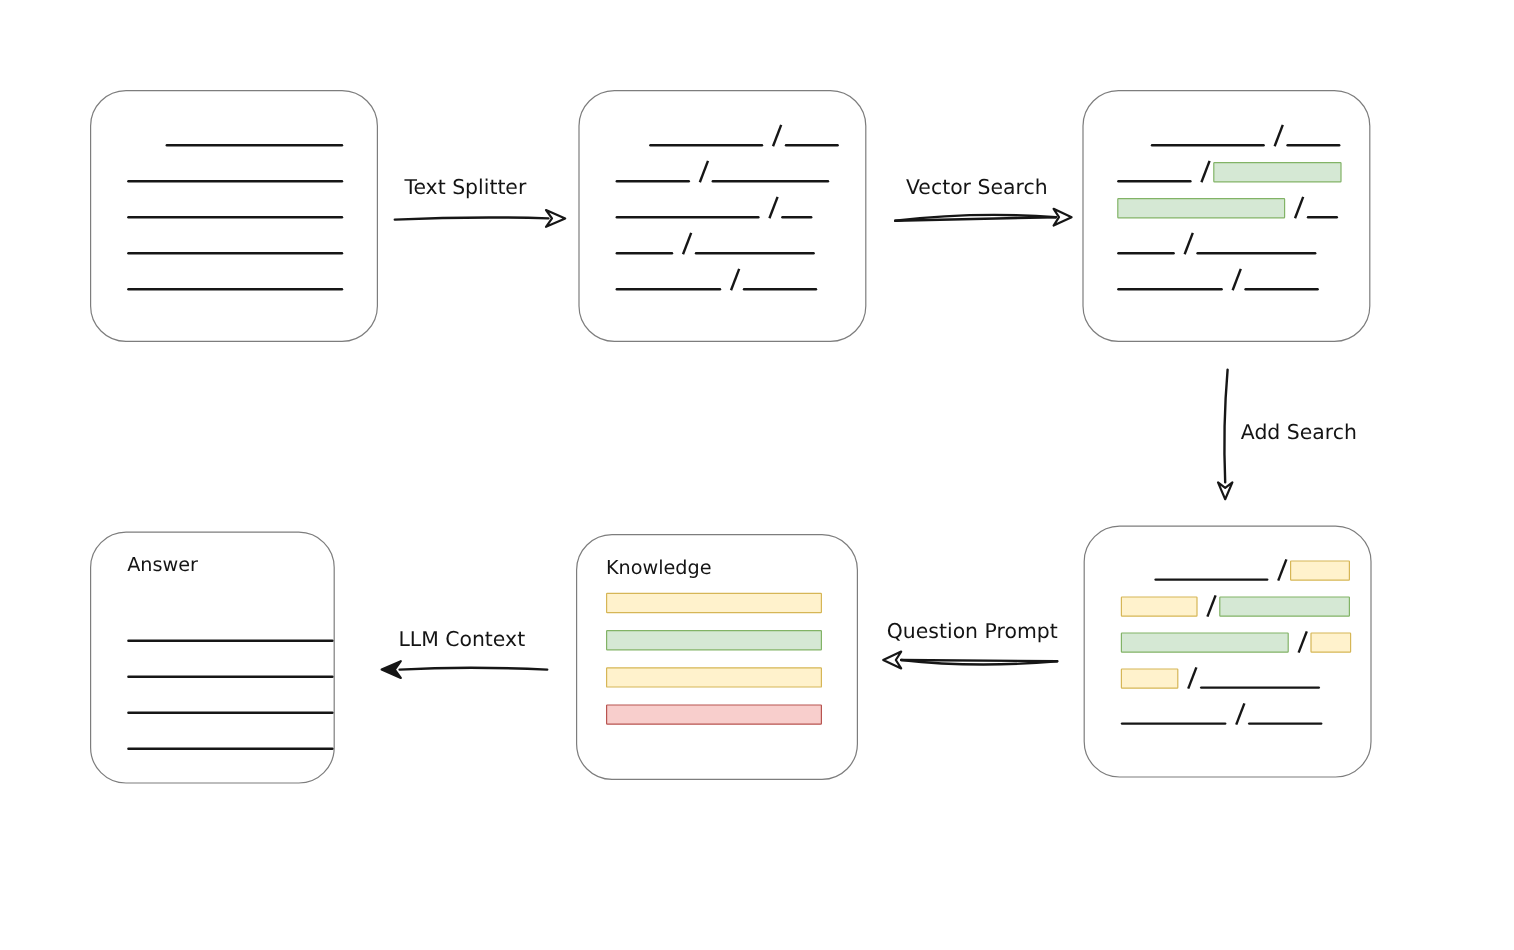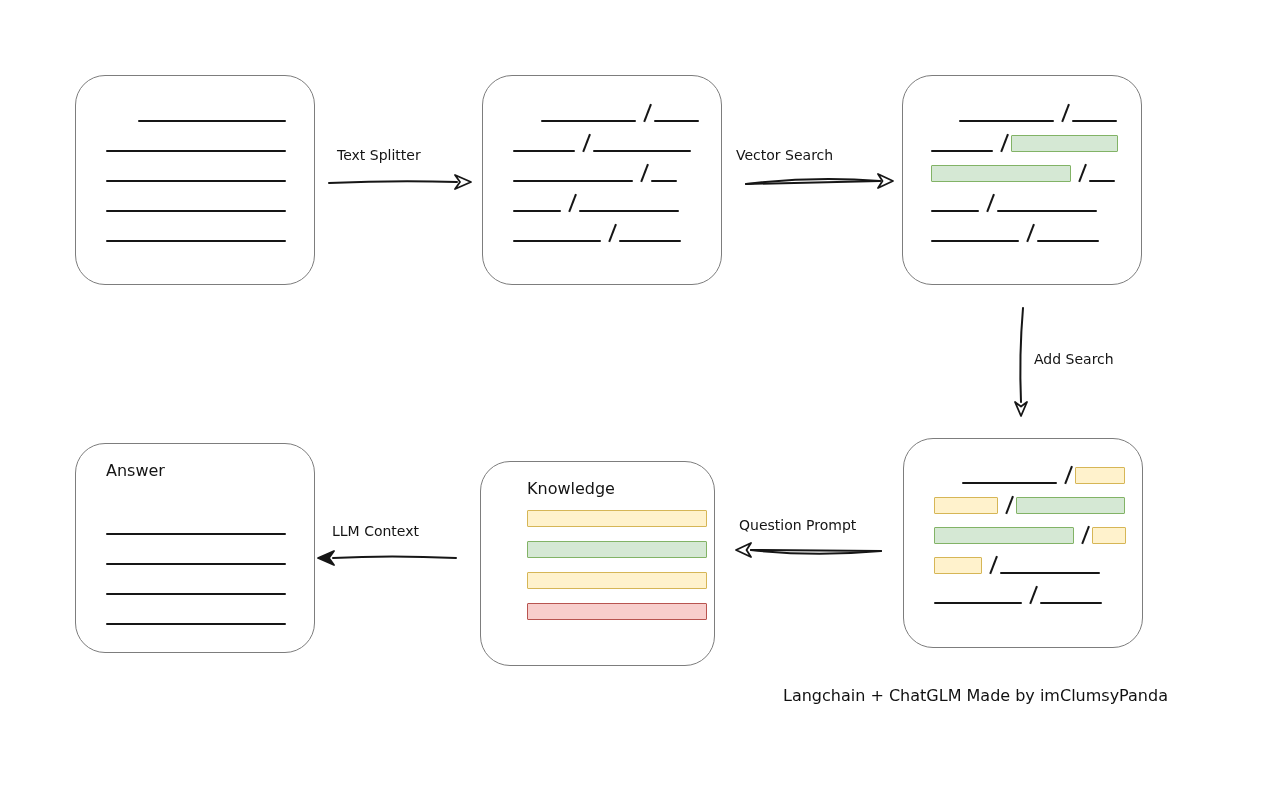--- a/index.html
+++ b/index.html
@@ -12,33 +12,33 @@
     box-sizing:border-box;
   }
   .rows{position:relative;}
   .row{display:flex;align-items:flex-end;height:22px;margin-bottom:8px;}
   .seg-gap{height:1px;}
   .seg-line{height:2px;background:#161616;border-radius:1px;}
   .seg-slash{width:2px;height:19px;background:#161616;transform:rotate(21deg);transform-origin:50% 88%;margin:0 8px;flex:0 0 2px;}
   .seg-bar{height:15px;border:1.5px solid;border-radius:1px;box-sizing:content-box;}
   .bars .row{height:16px;margin-bottom:15px;}
   .box-label{font-size:16px;line-height:22px;color:#141414;white-space:nowrap;}
-  .arrow-label{position:absolute;font-size:14px;color:#141414;white-space:nowrap;}
+  .arrow-label{position:absolute;font-size:17px;color:#141414;white-space:nowrap;}
   .arrow{position:absolute;overflow:visible;}
   .arrow path{stroke:#161616;stroke-width:2;fill:none;stroke-linecap:round;stroke-linejoin:round;}
   .arrow path.head{fill:#ffffff;stroke-width:1.8;}
   .arrow path.head-filled{fill:#161616;stroke-width:1.8;}
   .caption{position:absolute;font-size:16px;color:#111111;white-space:nowrap;}
   
   #box-document{left:75px;top:75px;width:240px;height:210px;padding:24px 0 0 30px;}
   #box-split{left:482px;top:75px;width:240px;height:210px;padding:24px 0 0 30px;}
   #box-retrieved{left:902px;top:75px;width:240px;height:210px;padding:24px 0 0 28px;}
   #box-context{left:903px;top:438px;width:240px;height:210px;padding:23px 0 0 30px;}
-  #box-prompt{left:480px;top:461px;width:235px;height:205px;padding:16px 0 0 46px;}
-  #box-answer{left:75px;top:443px;width:240px;height:210px;padding:16px 0 0 30px;}
+  #box-prompt{left:480px;top:445px;width:235px;height:205px;padding:16px 0 0 24px;}
+  #box-answer{left:75px;top:443px;width:204px;height:210px;padding:16px 0 0 30px;}
   #box-prompt .box-label{margin-bottom:11px;}
   #box-prompt .q-label{margin-top:0px;margin-bottom:8px;}
   #box-answer .rows{margin-top:31px;}
 </style>
 </head>
 <body>
 
 <div class="canvas">
 
   <div class="box" id="box-document">
@@ -192,21 +192,21 @@
         </div>
       </div>
   </div>
 
   <div class="arrow-label" style="left:337px;top:147px;">Text Splitter</div>
   <svg class="arrow" style="left:326px;top:168px;" width="150" height="26">
     <path d="M3 15 Q70 12 131 14"></path>
     <path class="head" d="M145 14 L129 7 L134 14 L129 21 Z"></path>
   </svg>
 
-  <div class="arrow-label" style="left:736px;top:147px;">Vector Search</div>
+  <div class="arrow-label" style="left:755px;top:147px;">Vector Search</div>
   <svg class="arrow" style="left:743px;top:168px;" width="152" height="26">
     <path d="M3 16 L137 13"></path>
     <path d="M3 16 Q70 8 137 13"></path>
     <path class="head" d="M150 13 L135 6 L139.5 13 L135 20 Z"></path>
   </svg>
 
   <svg class="arrow" style="left:1008px;top:305px;" width="28" height="115">
     <path d="M15 3 Q11 50 13 97"></path>
     <path class="head" d="M13 111 L7 97 L13 101.5 L19 97 Z"></path>
   </svg>
@@ -218,15 +218,14 @@
     <path d="M148 13 Q80 19 18 12"></path>
     <path class="head" d="M3 12 L18 5 L13.5 12 L18 19 Z"></path>
   </svg>
 
   <div class="arrow-label" style="left:332px;top:523px;">LLM Context</div>
   <svg class="arrow" style="left:315px;top:546px;" width="145" height="26">
     <path d="M141 12 Q75 9 18 12"></path>
     <path class="head-filled" d="M3 12 L19 5 L14 12 L19 19 Z" style="fill:#161616;stroke:#161616;"></path>
   </svg>
 
-  <div class="caption" style="left:783px;top:686px;">Langchain + ChatGLM Made by imClumsyPanda</div>
 
 </div>
 
 </body></html>

